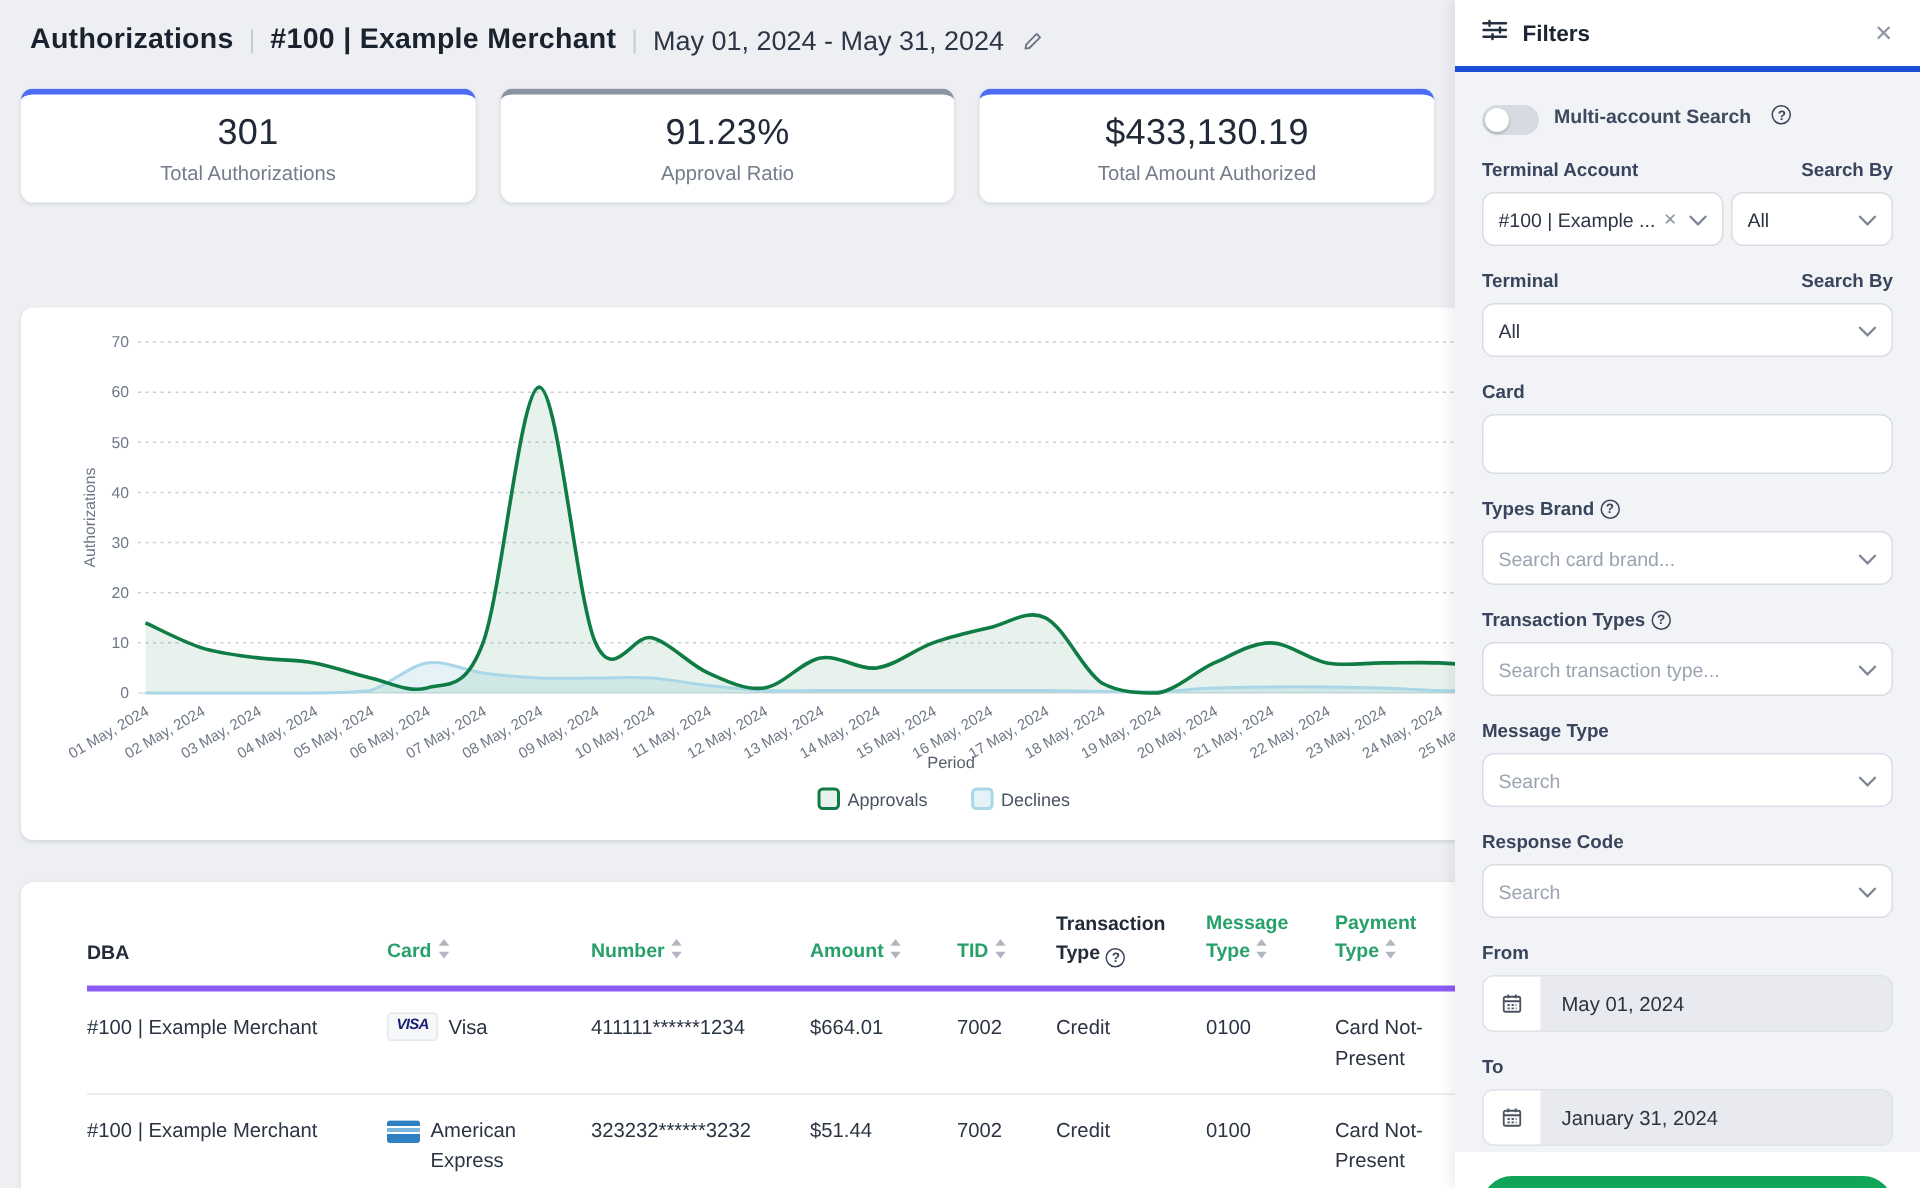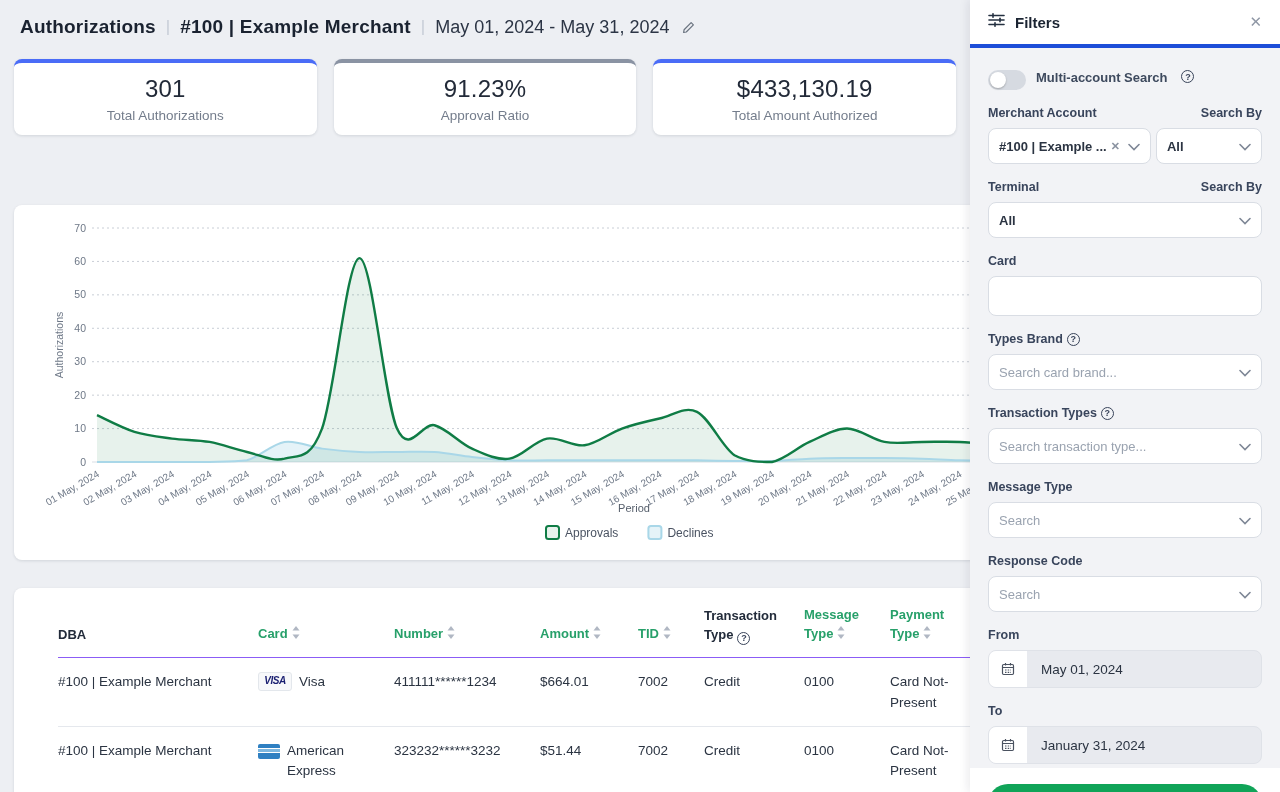--- a/index.html
+++ b/index.html
@@ -23,21 +23,21 @@
   .stat-value { font-size:24px; color:#222a38; font-weight:500; letter-spacing:.2px; }
   .stat-label { font-size:13.5px; color:#747d8c; margin-top:5px; }
 
   .chart-card { position:absolute; left:14px; top:205px; width:1240px; height:355px; background:#fff;
     border-radius:8px; box-shadow:0 1px 3px rgba(20,30,50,.12); }
 
   .table-card { position:absolute; left:14px; top:588px; width:1240px; height:260px; background:#fff;
     border-radius:8px 8px 0 0; box-shadow:0 1px 3px rgba(20,30,50,.12); }
   table { border-collapse:collapse; table-layout:fixed; margin-left:44px; width:1150px; }
   th { text-align:left; vertical-align:bottom; padding:18px 10px 12px 0; font-size:13px; font-weight:700;
-       color:#27a06a; border-bottom:1px solid #8b5cf6; line-height:1.45; }
+       color:#27a06a; border-bottom:4px solid #8b5cf6; line-height:1.45; }
   th.dark { color:#222b3a; }
   td { padding:14px 10px 12px 0; vertical-align:top; border-bottom:1px solid #e5e8ed;
        font-size:13.5px; color:#2b3442; line-height:1.55; }
   tr:last-child td { border-bottom:none; }
   .sort-icon { display:inline-block; margin-left:4px; vertical-align:-1px; }
   .help-icon { display:inline-flex; width:13px; height:13px; border:1.3px solid #39445a; border-radius:50%;
        align-items:center; justify-content:center; font-size:9px; font-weight:700; color:#39445a;
        margin-left:4px; vertical-align:-2px; }
   .card-cell { display:flex; gap:7px; align-items:flex-start; }
   .visa-badge { width:34px; height:19px; background:#f7f8fa; border:1px solid #e3e7ec; border-radius:3px;
@@ -56,21 +56,21 @@
   .close-icon { margin-left:auto; color:#8f97a5; font-size:15px; cursor:pointer; }
   .filters-body { padding:12px 18px 0 18px; }
   .toggle-row { display:flex; align-items:flex-start; gap:10px; margin:10px 0 2px; }
   .toggle { width:38px; height:20px; border-radius:10px; background:#d6dae1; position:relative; flex:none; cursor:pointer; }
   .toggle-knob { position:absolute; left:2px; top:2px; width:16px; height:16px; border-radius:50%;
     background:#fff; box-shadow:0 1px 2px rgba(0,0,0,.25); }
   .toggle-label { font-size:13px; font-weight:600; color:#3e4a5e; }
   .field-head { display:flex; justify-content:space-between; align-items:center; margin:16px 0 8px; }
   .field-label { font-size:12.5px; font-weight:700; color:#39455c; display:flex; align-items:center; }
   .searchby-label { font-size:12.5px; font-weight:700; color:#39455c;margin-left:33px; }
-  .select-row { display:flex; gap:5px;font-weight:bold; }
+  .select-row { display:flex; gap:5px; }
   .select { background:#fff; border:1px solid #d9dde4; border-radius:8px; height:36px; display:flex;
     align-items:center; padding:0 10px; font-size:13px; color:#2b3442; cursor:pointer; }
   .select .grow { flex:1; overflow:hidden; white-space:nowrap; }
   .placeholder { color:#9aa3b0; }
   .clear-x { color:#8b93a1; font-size:11px; margin:0 8px 0 4px; }
   .text-input { height:40px; background:#fff; border:1px solid #d9dde4; border-radius:8px; width:100%; }
   .date-field { display:flex; height:38px; border:1px solid #dfe2e8; border-radius:8px; overflow:hidden;
     background:#e8eaef; cursor:pointer;text-align:center; }
   .date-icon-cell { width:38px; background:#fff; display:flex; align-items:center; justify-content:center; flex:none; }
   .date-value { display:flex; align-items:center; padding-left:14px; font-size:13.5px; color:#2b3442; }
@@ -283,21 +283,21 @@
 
     <div class="toggle-row">
       <span class="toggle">
           <span class="toggle-knob"></span>
         </span>
       <span class="toggle-label">Multi-account Search</span>
       <span class="help-icon">?</span>
     </div>
 
     <div class="field-head">
-      <span class="field-label">Merchant Account</span>
+      <span class="field-label">Terminal Account</span>
       <span class="searchby-label">Search By</span>
     </div>
     <div class="select-row">
       <div class="select" style="flex:1">
         <span class="grow">#100 | Example ...</span>
         <span class="clear-x">✕</span>
         <span><svg width="12" height="8">
               <path d="M1 1.5 L6 6.5 L11 1.5" stroke="#7e8796" stroke-width="1.6" fill="none" stroke-linecap="round"></path>
             </svg></span>
       </div>

